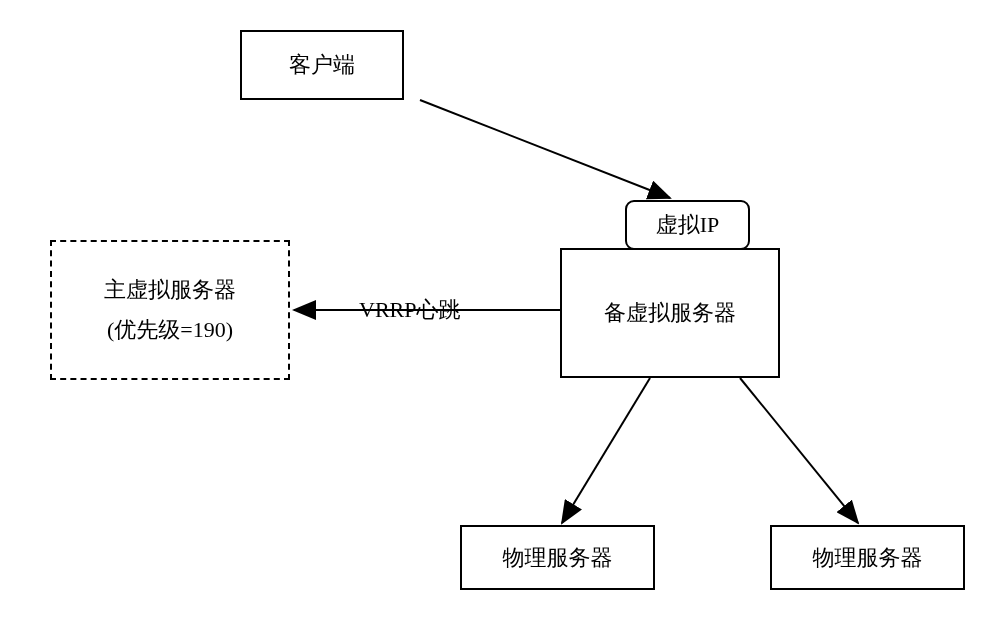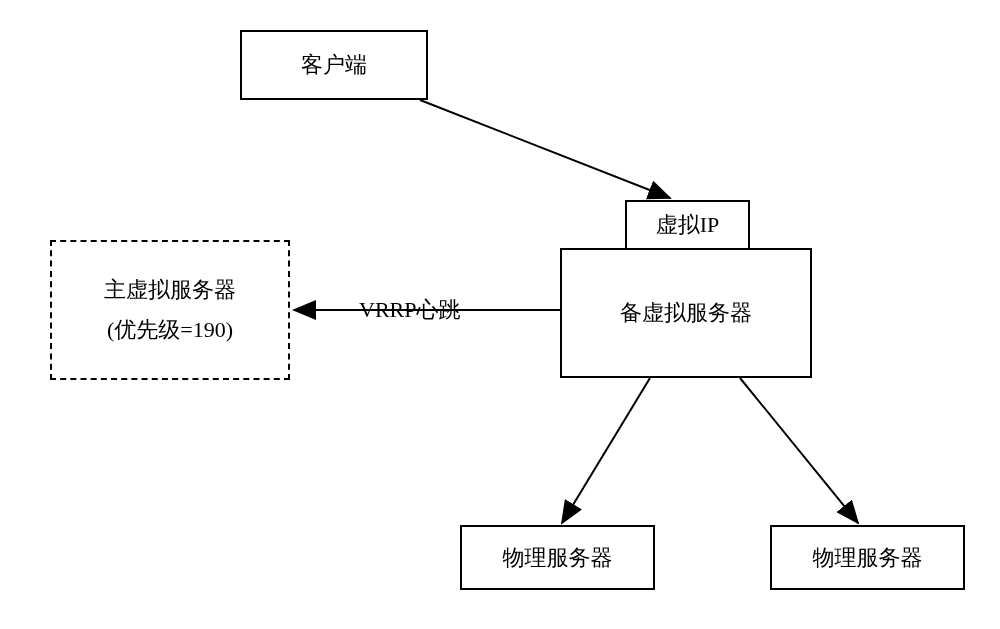--- a/index.html
+++ b/index.html
@@ -46,34 +46,34 @@
     #virtual-ip-box {
       z-index: 2;
     }
     #backup-server-box {
       z-index: 1;
     }
   </style>
 </head>
 <body>
 
-<div class="box" id="client-box" style="left:240px; top:30px; width:188px; height:70px;">
+<div class="box" id="client-box" style="left:240px; top:30px; width:164px; height:70px;">
   <span>客户端</span>
 </div>
 
 <div class="box box-dashed" id="master-box" style="left:50px; top:240px; width:240px; height:140px; line-height:1.8;">
   <span>主虚拟服务器</span>
   <span>(优先级=190)</span>
 </div>
 
-<div class="box" id="virtual-ip-box" style="left:625px; top:200px; width:125px; height:50px;">
+<div class="box" id="virtual-ip-box" style="left:625px; top:200px; width:125px; height:50px;border-radius:9px;">
   <span>虚拟IP</span>
 </div>
 
-<div class="box" id="backup-server-box" style="left:560px; top:248px; width:252px; height:130px; line-height:1.8;">
+<div class="box" id="backup-server-box" style="left:560px; top:248px; width:220px; height:130px; line-height:1.8;">
   <span>备虚拟服务器</span>
 </div>
 
 <div class="box" id="phys-left-box" style="left:460px; top:525px; width:195px; height:65px;">
   <span>物理服务器</span>
 </div>
 
 <div class="box" id="phys-right-box" style="left:770px; top:525px; width:195px; height:65px;">
   <span>物理服务器</span>
 </div>

